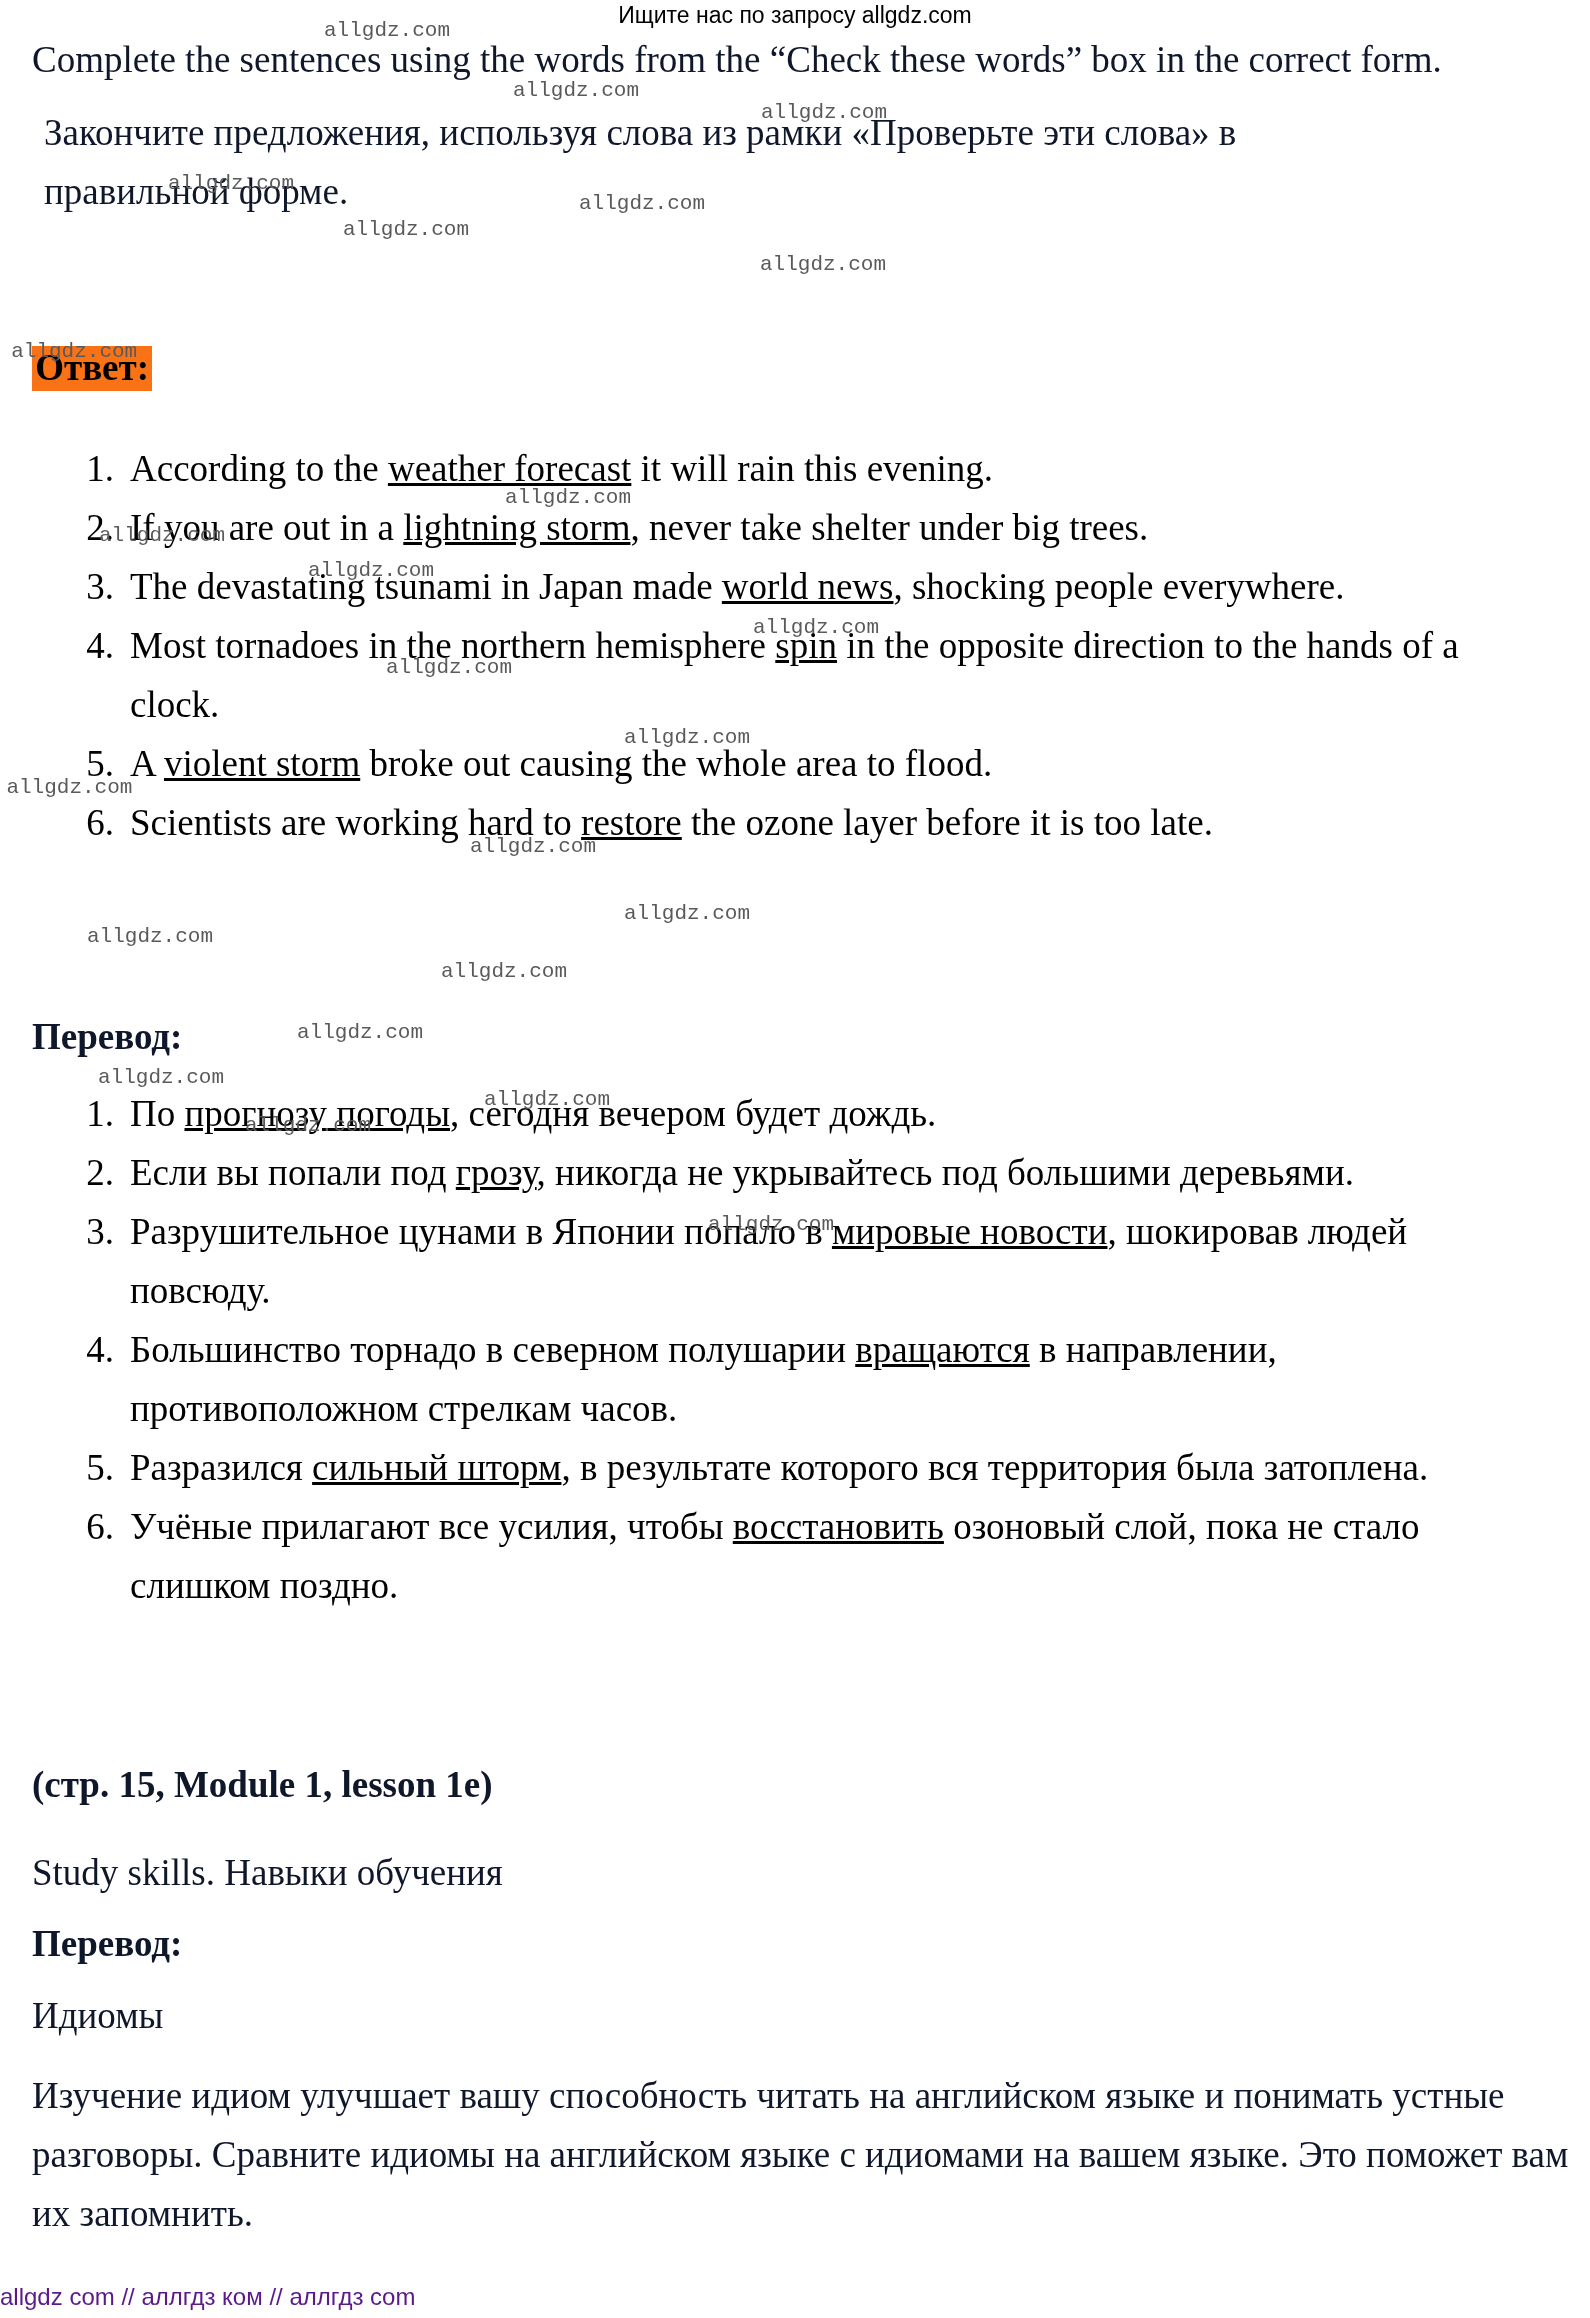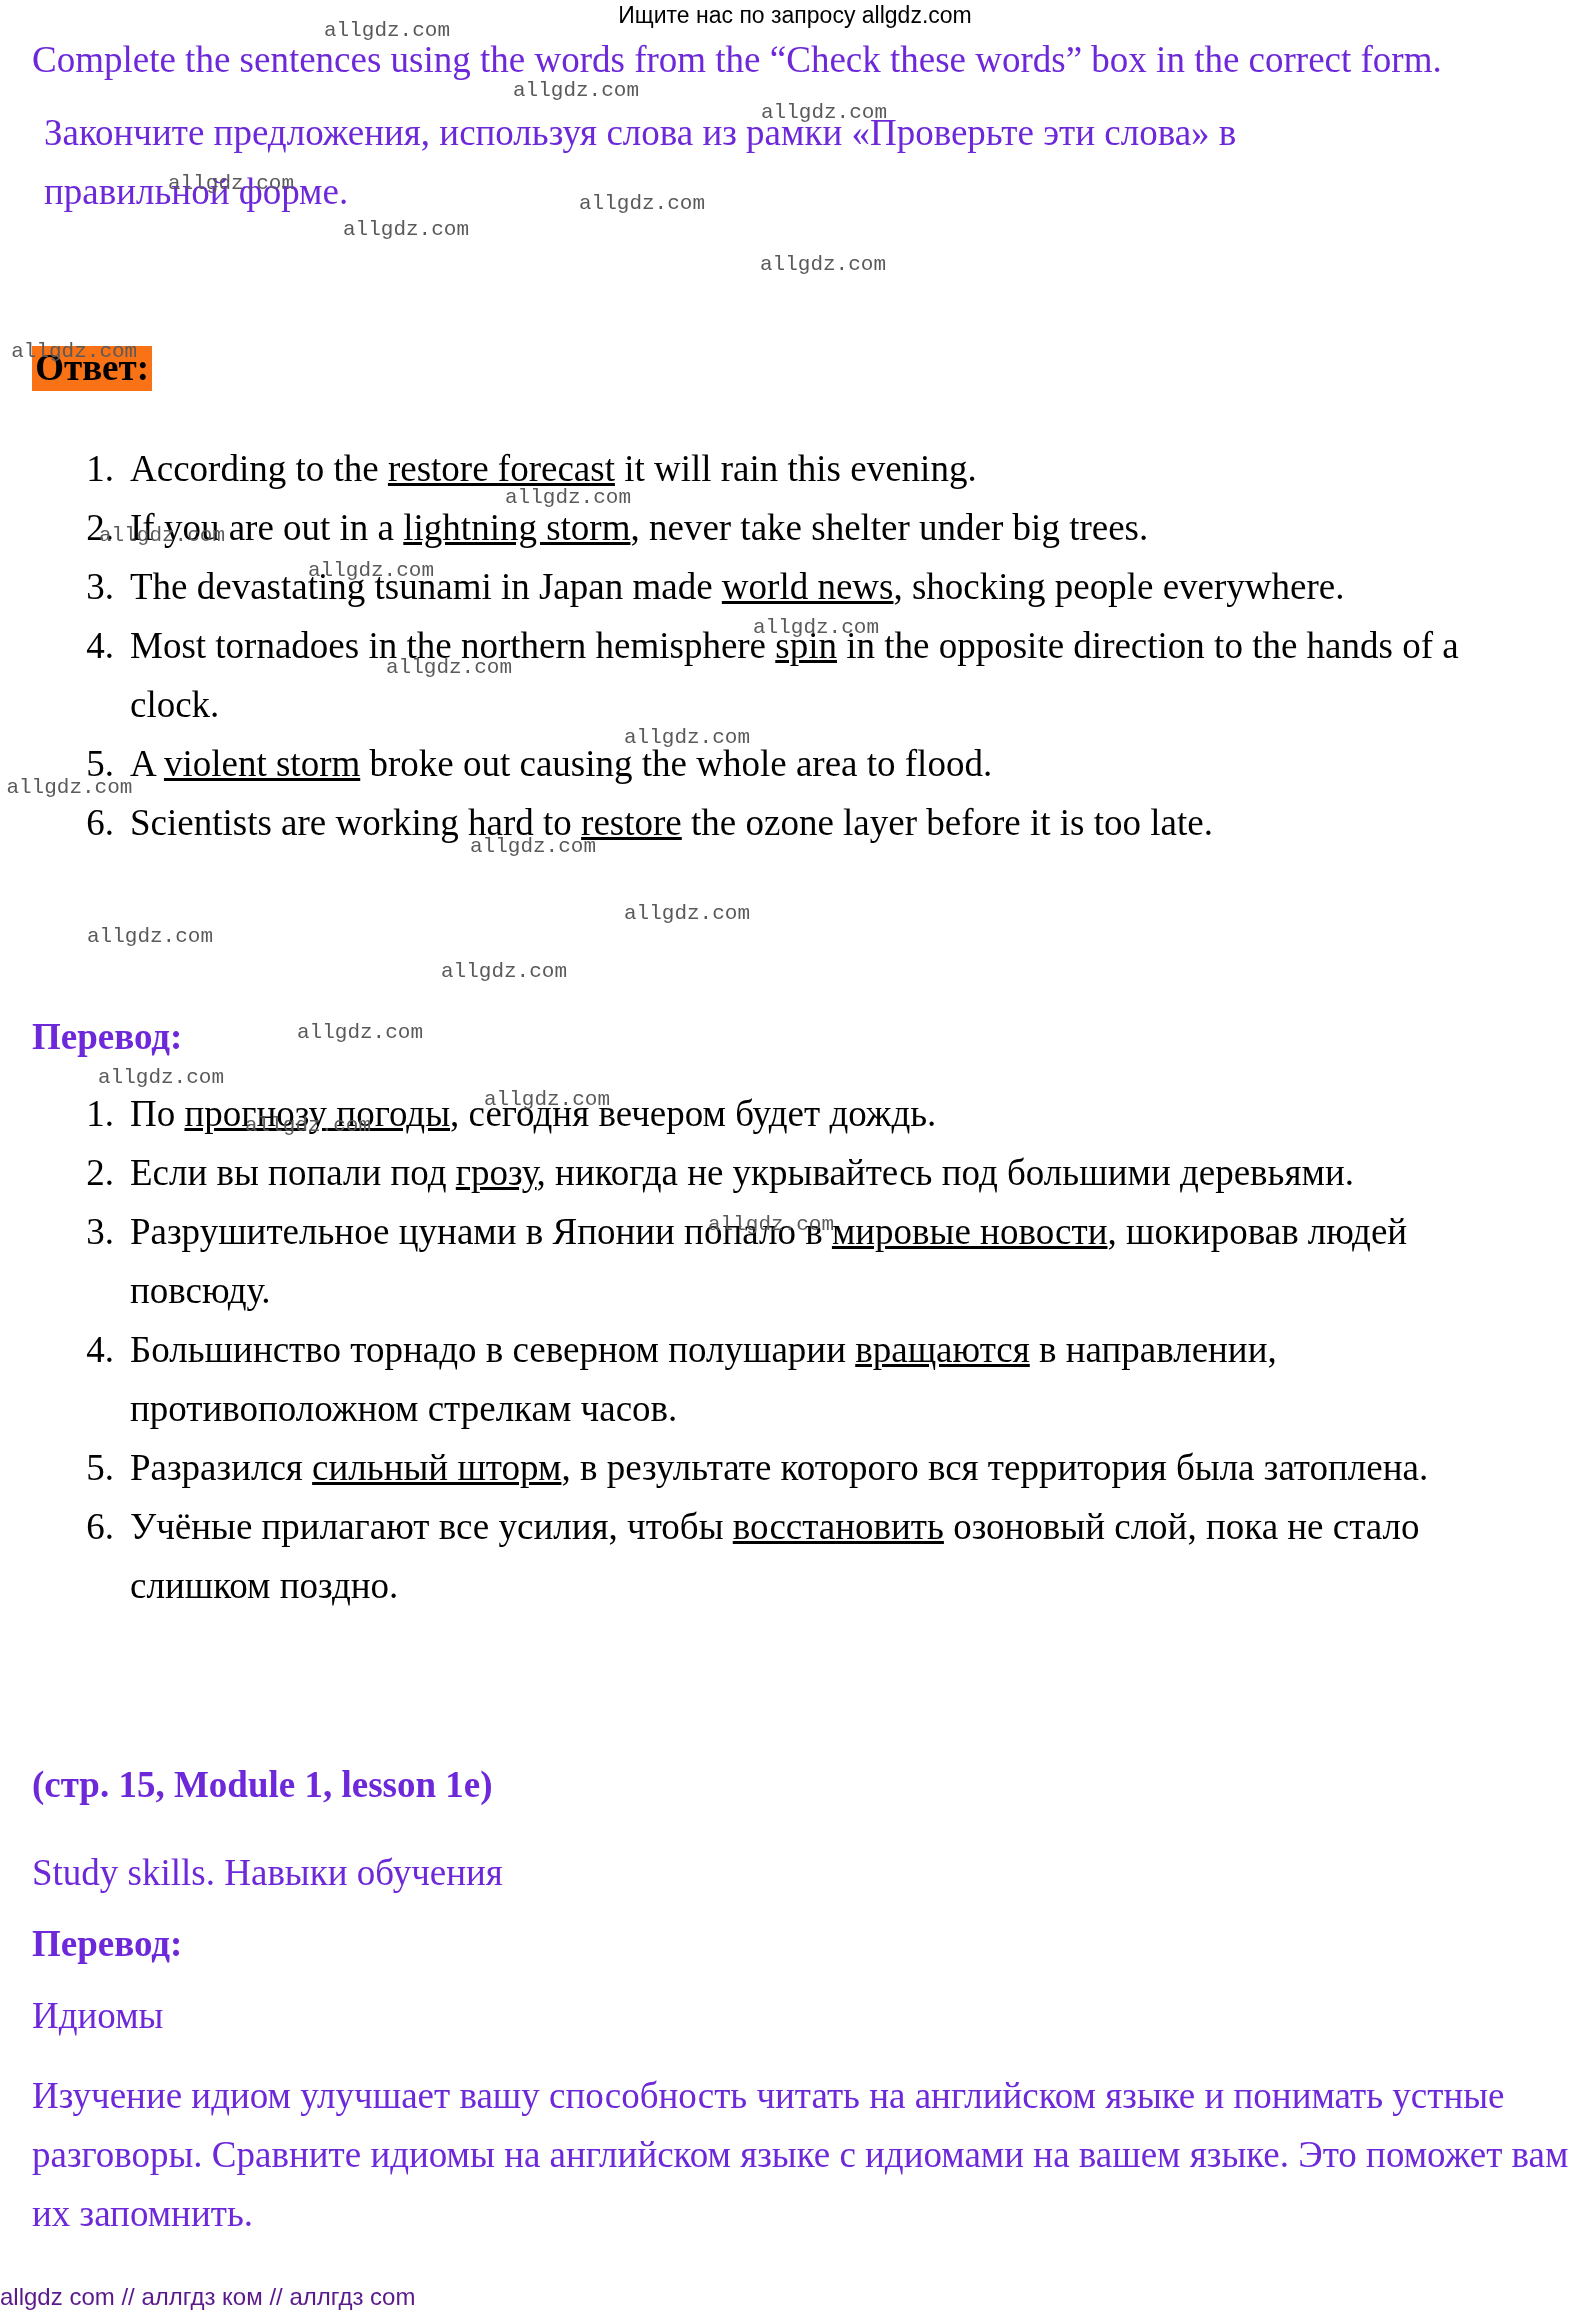--- a/index.html
+++ b/index.html
@@ -65,21 +65,21 @@
   }
 
   .block {
     position: absolute;
     font-family: "Liberation Serif", "DejaVu Serif", serif;
   }
 
   .para {
     font-size: 37px;
     line-height: 59px;
-    color: #6d28d9;
+    color: #0f172a;
   }
 
   .para.bold { font-weight: bold; }
 
   .hl {
     background: #f97316;
     font-weight: bold;
     font-size: 37px;
     padding: 0.8px 3.2px 2.4px 3.2px;
     display: inline-block;
@@ -150,21 +150,21 @@
 
   <div class="block para" style="left:44px; top:103px; width:1379px;">
     <span>Закончите предложения, используя слова из рамки «Проверьте эти слова» в правильной форме.</span>
   </div>
 
   <div class="block" style="left:32px; top:346px;">
     <span class="hl">Ответ:</span>
   </div>
 
   <ol class="numlist block" id="answers-en" style="left:64px; top:439px; width:1483px;">
-      <li><span class="num">1.</span><span>According to the </span><u class="ul">restore forecast</u><span> it will rain this evening.</span></li>
+      <li><span class="num">1.</span><span>According to the </span><u class="ul">weather forecast</u><span> it will rain this evening.</span></li>
       <li><span class="num">2.</span><span>If you are out in a </span><u class="ul">lightning storm</u><span>, never take shelter under big trees.</span></li>
       <li><span class="num">3.</span><span>The devastating tsunami in Japan made </span><u class="ul">world news</u><span>, shocking people everywhere.</span></li>
       <li><span class="num">4.</span><span>Most tornadoes in the northern hemisphere </span><u class="ul">spin</u><span> in the opposite direction to the hands of a clock.</span></li>
       <li><span class="num">5.</span><span>A </span><u class="ul">violent storm</u><span> broke out causing the whole area to flood.</span></li>
       <li><span class="num">6.</span><span>Scientists are working hard to </span><u class="ul">restore</u><span> the ozone layer before it is too late.</span></li>
     </ol>
 
   <div class="block para bold" style="left:32px; top:1007px;">
     <span>Перевод:</span>
   </div>

